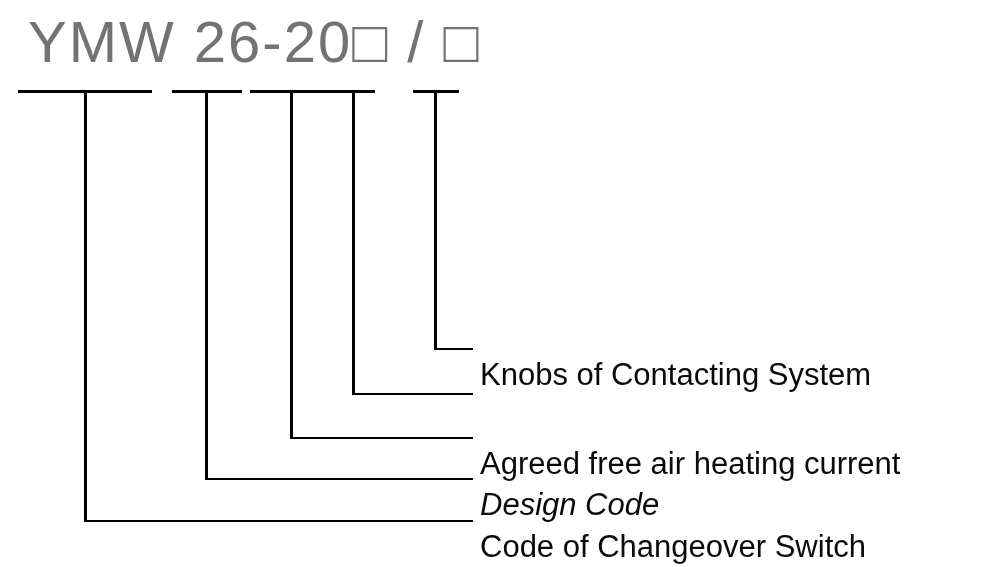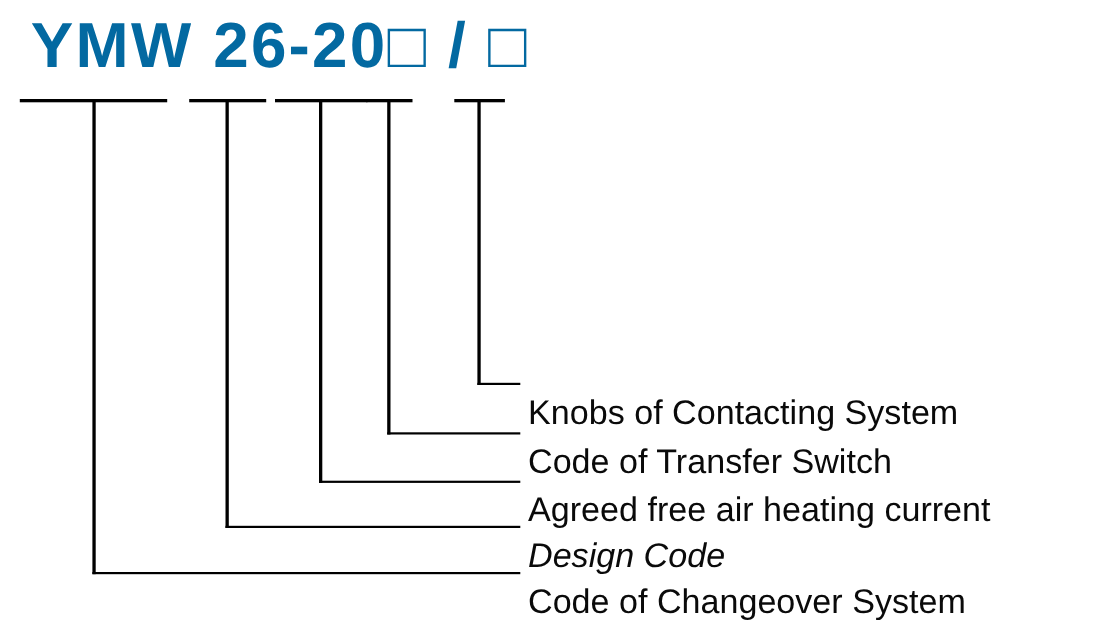--- a/index.html
+++ b/index.html
@@ -19,24 +19,24 @@
     height: 567px;
     background: #ffffff;
     overflow: hidden;
   }
   .model-title {
     position: absolute;
     left: 28px;
     top: 10px;
     font-size: 58px;
     line-height: 1.1;
-    font-weight: 700;
+    font-weight: 400;
     letter-spacing: 2px;
     white-space: nowrap;
-    color: #0369a1;
+    color: #737373;
   }
   .underline {
     position: absolute;
     height: 3px;
     background: #000000;
   }
   
   .leader {
     position: absolute;
     border-left: 3px solid #000000;
@@ -65,18 +65,17 @@
   <div class="underline" style="left:333px; top:90px; width:42px;"></div>
   <div class="underline" style="left:413px; top:90px; width:46px;"></div>
 
   <div class="leader" style="left:84px;  top:90px; width:386px; height:430px;"></div>
   <div class="leader" style="left:205px; top:90px; width:265px; height:388px;"></div>
   <div class="leader" style="left:290px; top:90px; width:180px; height:347px;"></div>
   <div class="leader" style="left:352px; top:90px; width:118px; height:303px;"></div>
   <div class="leader" style="left:434px; top:90px; width:36px;  height:258px;"></div>
 
   <div class="seg-label" style="top:331px;">Knobs of Contacting System</div>
-  <div class="seg-label" style="top:376px;">Code of Transfer Switch</div>
   <div class="seg-label" style="top:420px;">Agreed free air heating current</div>
   <div class="seg-label" style="top:461px;font-style:italic;">Design Code</div>
-  <div class="seg-label" style="top:503px;">Code of Changeover System</div>
+  <div class="seg-label" style="top:503px;">Code of Changeover Switch</div>
 
 </div>
 
 </body></html>

